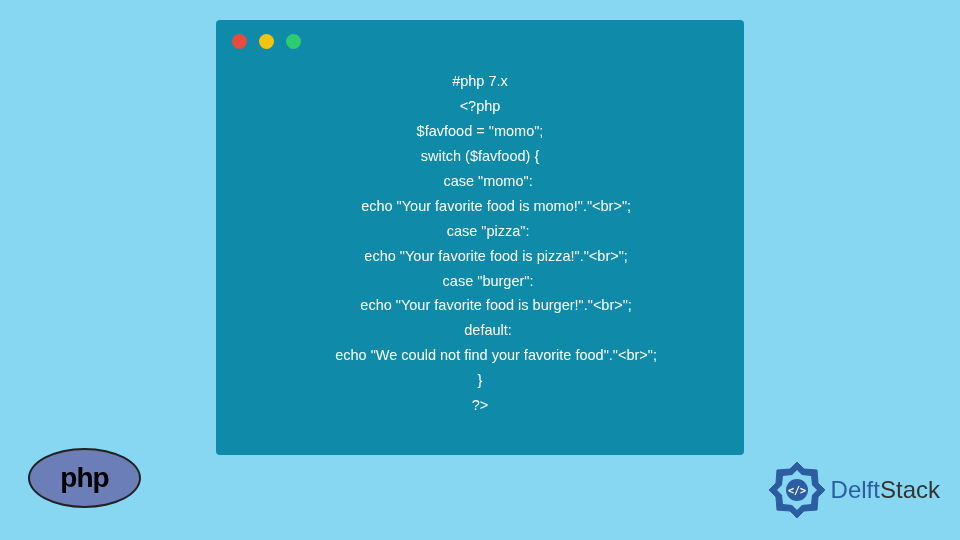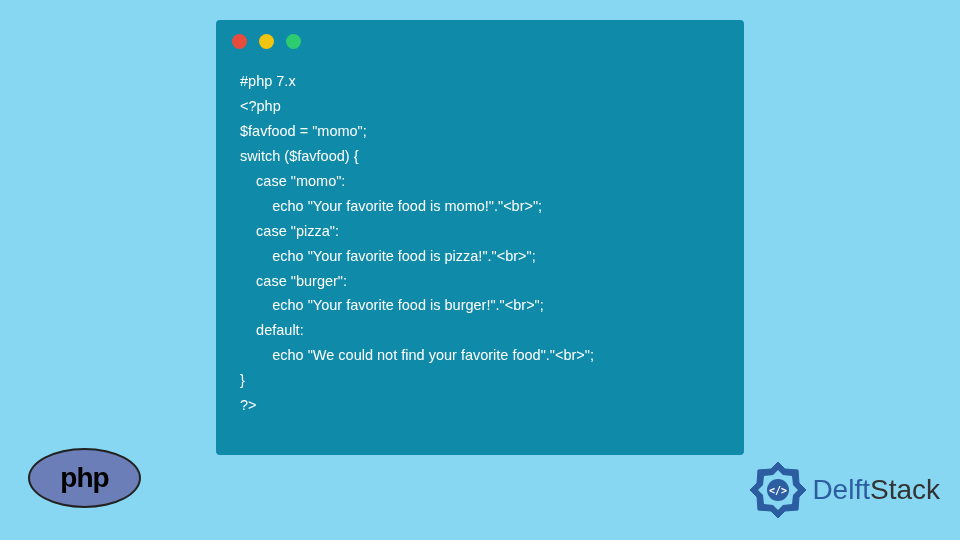--- a/index.html
+++ b/index.html
@@ -15,20 +15,21 @@
       font-family: Arial, sans-serif;
     }
     .code-window {
       position: absolute;
       top: 20px;
       left: 216px;
       width: 528px;
       height: 435px;
       background: #0f8aa8;
       border-radius: 4px;
+      text-align: center;
     }
     .window-controls {
       display: flex;
       gap: 12px;
       padding: 14px 16px;
     }
     .dot {
       width: 15px;
       height: 15px;
       border-radius: 50%;
@@ -75,21 +76,21 @@
     .ds-icon {
       width: 60px;
       height: 60px;
       position: relative;
     }
     .ds-icon svg {
       width: 100%;
       height: 100%;
     }
     .ds-text {
-      font-size: 28px;
+      font-size: 24px;
       font-weight: 500;
       font-family: Arial, sans-serif;
     }
     .ds-delft { color: #2b5da0; }
     .ds-stack { color: #333; }
   </style>
 </head>
 <body>
 
 <div class="code-window">

